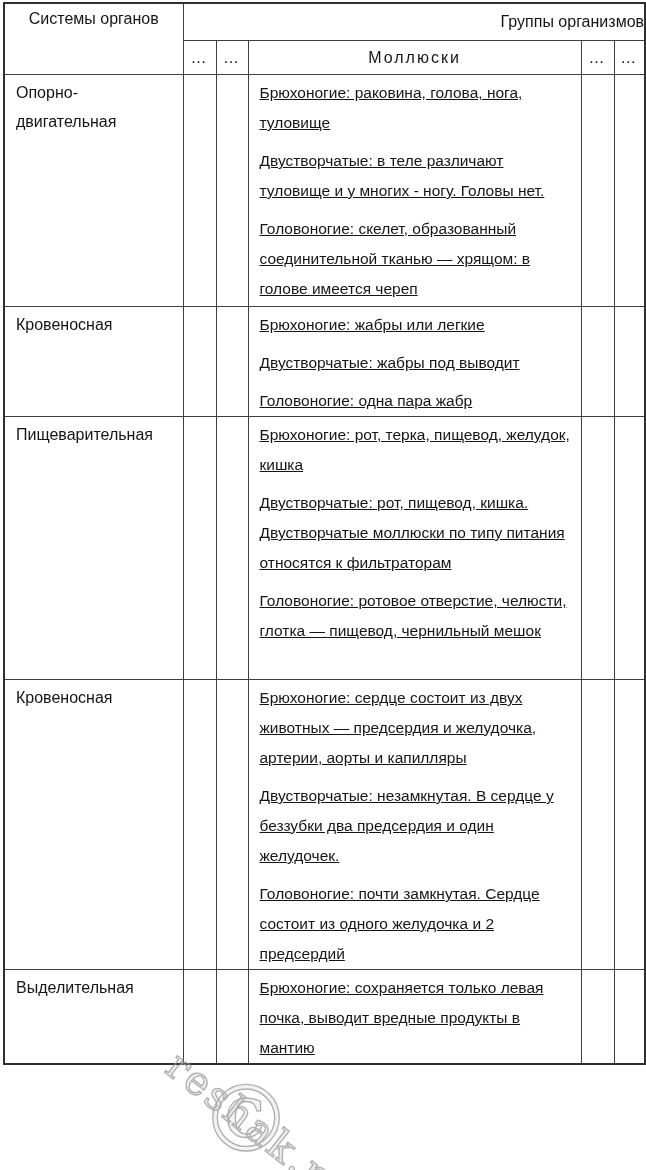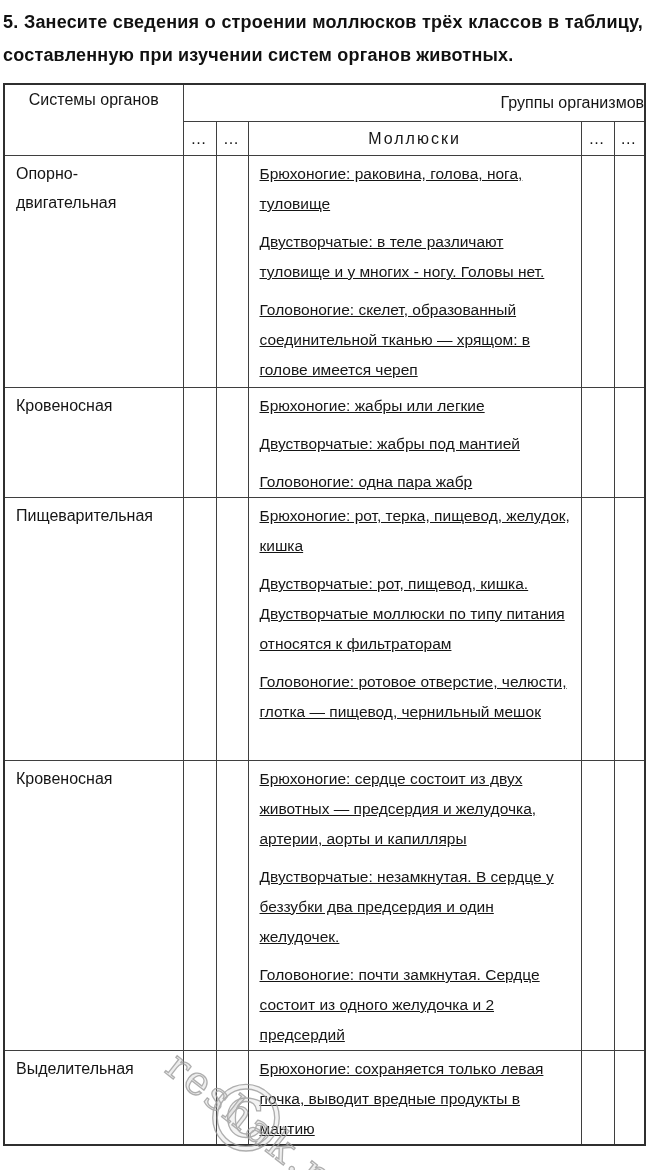--- a/index.html
+++ b/index.html
@@ -75,21 +75,20 @@
     font-size:92px;line-height:92px;
     color:rgba(130,130,130,0.12);
     -webkit-text-stroke:1.3px #9b9b9b;
   }
 </style>
 </head>
 <body>
 
 <div class="page">
 
-  <p class="heading">5. Занесите сведения о строении моллюсков трёх классов в таблицу, составленную при изучении систем органов животных.</p>
 
   <table class="main">
     <colgroup>
       <col style="width:179px">
       <col style="width:33px">
       <col style="width:32px">
       <col style="width:333px">
       <col style="width:33px">
       <col style="width:31px">
     </colgroup>
@@ -122,21 +121,21 @@
     <td class="narrow"></td>
   </tr>
         <tr style="height: 110px;">
     <td class="sys">
       <div class="syslabel">Кровеносная</div>
     </td>
     <td class="narrow"></td>
     <td class="narrow"></td>
     <td class="mollusk">
             <p class="para">Брюхоногие: жабры или легкие</p>
-            <p class="para">Двустворчатые: жабры под мантией</p>
+            <p class="para">Двустворчатые: жабры под выводит</p>
             <p class="para">Головоногие: одна пара жабр</p>
           </td>
     <td class="narrow"></td>
     <td class="narrow"></td>
   </tr>
         <tr style="height: 263px;">
     <td class="sys">
       <div class="syslabel">Пищеварительная</div>
     </td>
     <td class="narrow"></td>

